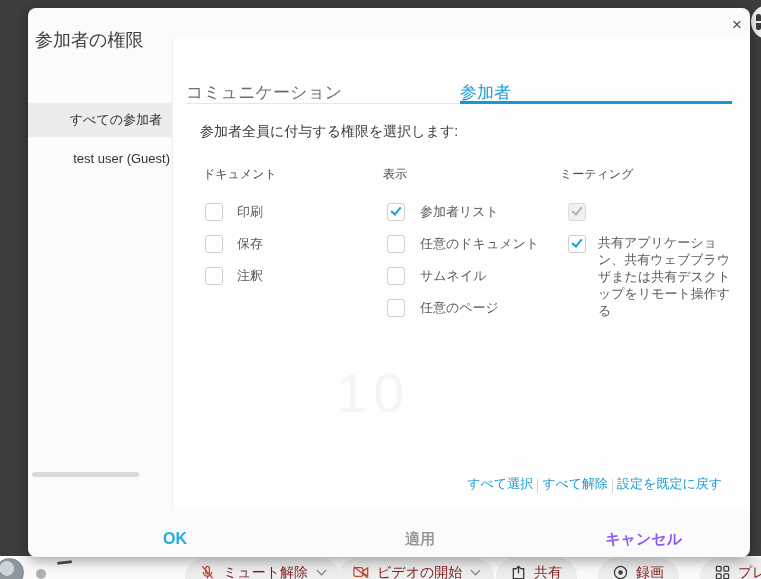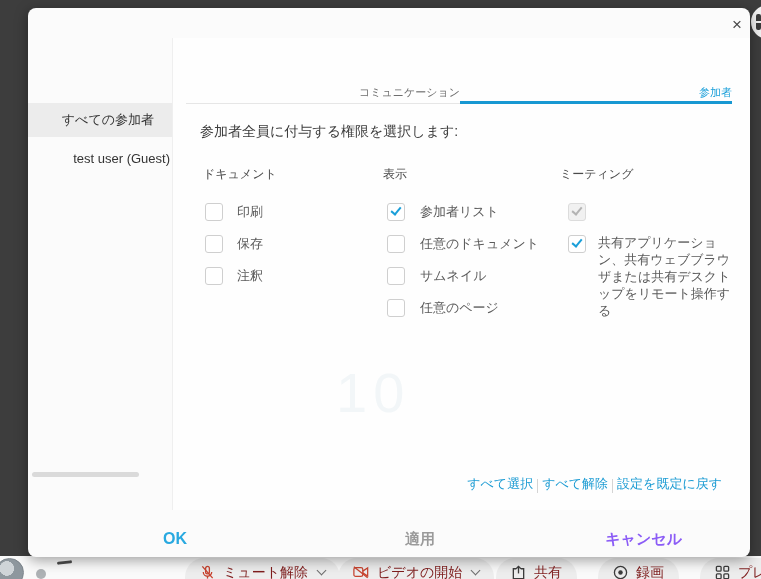--- a/index.html
+++ b/index.html
@@ -27,28 +27,28 @@
   .tr-circle .glyph { position:absolute; left:5px; top:9px; width:5px; height:16px;
       background:linear-gradient(#3c3c3c 0 45%, transparent 45% 55%, #3c3c3c 55% 100%); border-radius:2px; }
   
   .dialog { position:absolute; left:28px; top:8px; width:722px; height:549px;
             background:#fbfbfb; border-radius:8px; box-shadow:0 3px 14px rgba(0,0,0,.38); }
   .dlg-title { position:absolute; left:7px; top:20px; font-size:18px; color:#3f3f3f; font-weight:400; }
   .close-x { position:absolute; left:696px; top:4px; width:26px; height:26px; text-align:center;
              line-height:26px; font-size:17px; color:#4a4a4a; cursor:default; }
   
   .side-sel { position:absolute; left:0; top:95px; width:144px; height:34px; background:#ececec;
-              font-size:13px; color:#333; text-align:right; line-height:34px; padding-right:18px; }
+              font-size:13px; color:#333; text-align:right; line-height:34px; padding-right:10px; }
   .side-item { position:absolute; left:0; top:137px; width:144px; height:28px;
                font-size:13px; color:#333; text-align:right; line-height:28px; padding-right:2px; }
   .side-scroll { position:absolute; left:4px; top:464px; width:107px; height:5px; background:#dadada; border-radius:3px; }
   .side-divider { position:absolute; left:144px; top:30px; width:1px; height:472px; background:#efefef; }
   .content-panel { position:absolute; left:145px; top:30px; width:577px; height:472px; background:#fefefe; }
   
-  .tab { position:absolute; top:74px; height:21px; text-align:right; font-size:11px; line-height:21px; }
+  .tab { position:absolute; top:74px; height:21px; text-align:left; font-size:17px; line-height:21px; }
   .tab-1 { left:158px; width:274px; color:#6e6e6e; }
   .tab-2 { left:432px; width:272px; color:#1a9fd9; }
   .tab-underline { position:absolute; left:158px; top:95px; width:546px; height:1px; background:#e6e6e6; }
   .tab-active-bar { position:absolute; left:432px; top:93px; width:272px; height:3px; background:#1798d2; }
   .instruction { position:absolute; left:172px; top:115px; font-size:14px; color:#3c3c3c; }
   
   .col-header { position:absolute; top:158px; font-size:12px; color:#4a4a4a; }
   .cb { position:absolute; width:18px; height:18px; border:1px solid #cfcfcf; border-radius:3px; background:#fff; }
   .cb .tick { position:absolute; left:5px; top:1px; width:6px; height:10px;
               border-right:2px solid #1a9fd9; border-bottom:2px solid #1a9fd9; transform:rotate(40deg); }
@@ -116,20 +116,21 @@
   </div>
 </div>
 <div class="avatar"></div>
 <div class="avatar-dot"></div>
 <div class="tb-dash"></div>
 <div class="tr-circle">
   <span class="glyph"></span>
 </div>
 
 <div class="dialog">
+  <div class="dlg-title">参加者の権限</div>
   <div class="close-x">×</div>
 
   <div class="side-sel">すべての参加者</div>
   <div class="side-item">test user (Guest)</div>
   <div class="side-scroll"></div>
   <div class="side-divider"></div>
   <div class="content-panel"></div>
 
   <div class="tab tab-1">コミュニケーション</div>
   <div class="tab tab-2">参加者</div>

